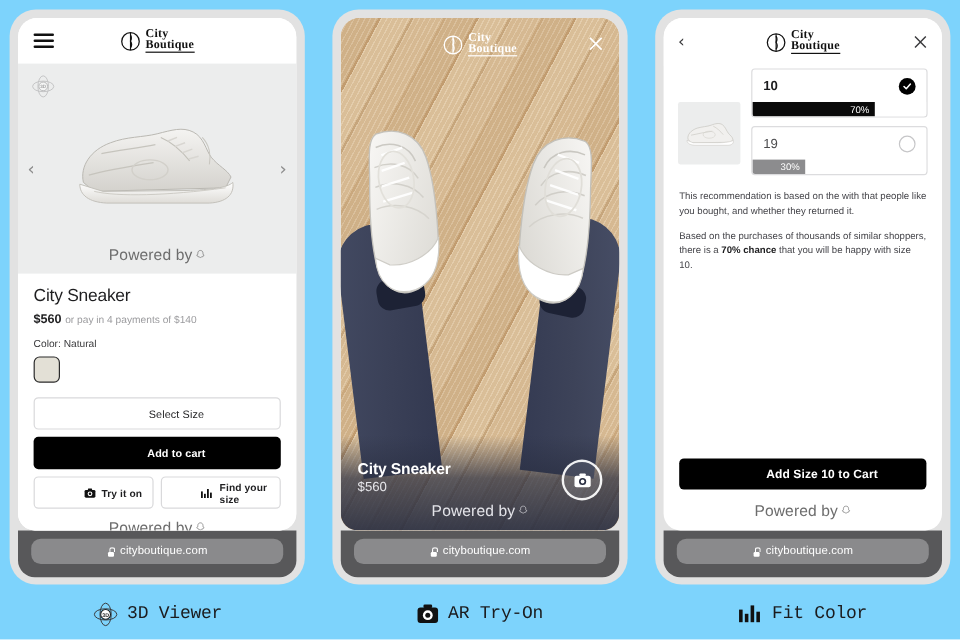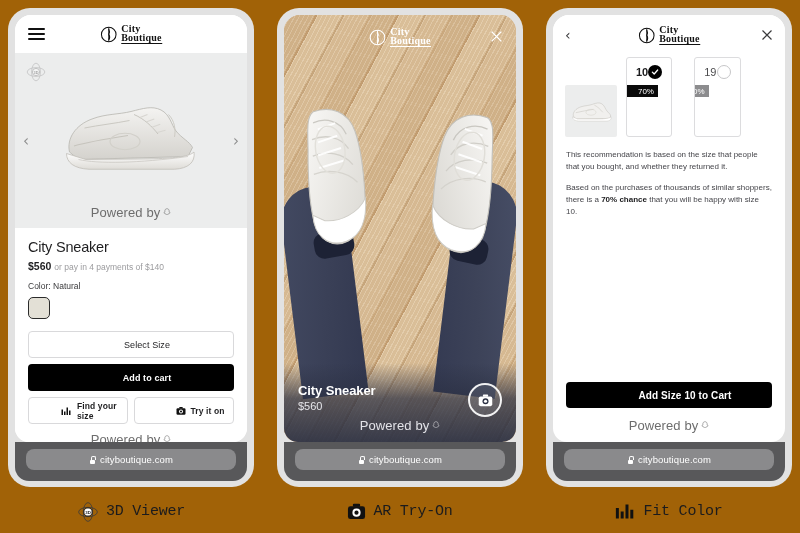--- a/index.html
+++ b/index.html
@@ -5,21 +5,21 @@
   * { box-sizing: border-box; margin: 0; padding: 0; }
   html, body {
     width: 800px; height: 533px;
     background: #ffffff;
     font-family: "Liberation Sans", sans-serif;
     overflow: hidden;
   }
   .stage {
     position: relative;
     width: 800px; height: 533px;
-    background: #a16207;
+    background: #7dd3fc;
     display: flex;
     flex-direction: column;
     align-items: center;
   }
   .row {
     width: 800px;
     height: 490px;
     display: flex;
     justify-content: space-between;
     padding: 8px 8px 0 8px;
@@ -209,21 +209,21 @@
     position:relative; flex:0 0 auto; background:#fff;
   }
   .p3-header .logo { position:absolute; left:50%; transform:translateX(-50%); }
   .chev-back { font-size:14px; color:#3a3a3c; cursor:pointer; font-family:"DejaVu Sans",sans-serif; }
   .p3-close { position:absolute; right:12px; width:12px; height:12px; cursor:pointer; }
   .fit-main { padding: 2px 12px 0 12px; display:flex; gap:9px; flex:0 0 auto; }
   .fit-thumb {
     width:52px; height:52px; background:#eceded; border-radius:2px;
     flex:0 0 auto; margin-top:28px; display:flex; align-items:center; justify-content:center;
   }
-  .fit-sizes { flex:1; display:flex; flex-direction:row; gap:22px; }
+  .fit-sizes { flex:1; display:flex; flex-direction:column; gap:7px; }
   .size-card { border:1px solid #dcdcde; border-radius:3px; overflow:hidden; cursor:pointer; }
   .size-card .top {
     display:flex; align-items:center; justify-content:space-between;
     padding: 7px 9px 6px 9px;
   }
   .size-card .num { font-size:11px; font-weight:bold; color:#1b1b1d; }
   .size-card.alt .num { font-weight:normal; color:#4b4b4d; }
   .radio-on {
     width:14px; height:14px; border-radius:50%; background:#000;
     display:flex; align-items:center; justify-content:center;
@@ -336,36 +336,36 @@
             <span class="sub">or pay in 4 payments of $140</span>
           </div>
           <div class="color-label">Color: Natural</div>
           <div class="swatch"></div>
 
           <div class="btn-stack">
             <div class="btn outline">Select Size</div>
             <div class="btn solid">Add to cart</div>
             <div class="btn-pair">
               <div class="btn outline">
+                <svg class="cam-ic" viewBox="0 0 20 20">
+                  <rect x="1" y="4.5" width="18" height="13" rx="2.4" fill="#111"></rect>
+                  <rect x="6.5" y="2" width="7" height="3" rx="1" fill="#111"></rect>
+                  <circle cx="10" cy="11" r="4" fill="#fff"></circle>
+                  <circle cx="10" cy="11" r="2.1" fill="#111"></circle>
+                </svg>
+                <span>Try it on</span>
+              </div>
+              <div class="btn outline">
                 <svg class="bars-ic" viewBox="0 0 22 20">
                   <rect x="1" y="7" width="3" height="11" fill="#111"></rect>
                   <rect x="6" y="11" width="3" height="7" fill="#111"></rect>
                   <rect x="11" y="3" width="3" height="15" fill="#111"></rect>
                   <rect x="16" y="9" width="3" height="9" fill="#111"></rect>
                 </svg>
                 <span>Find your size</span>
-              </div>
-              <div class="btn outline">
-                <svg class="cam-ic" viewBox="0 0 20 20">
-                  <rect x="1" y="4.5" width="18" height="13" rx="2.4" fill="#111"></rect>
-                  <rect x="6.5" y="2" width="7" height="3" rx="1" fill="#111"></rect>
-                  <circle cx="10" cy="11" r="4" fill="#fff"></circle>
-                  <circle cx="10" cy="11" r="2.1" fill="#111"></circle>
-                </svg>
-                <span>Try it on</span>
               </div>
             </div>
           </div>
 
           <div class="powered p1-powered">
             <span>Powered by</span>
             <svg class="bell" viewBox="0 0 16 18">
               <path d="M8 1.4c2.7 0 4.3 2 4.3 4.4 0 1.1-.1 2 .3 2.5.4.5 1.4.6 1.6 1 .2.5-1 1-2 1.3-.3.1-.4.3-.3.6.1.4.2.7-.2.8-.5.1-1.1-.1-1.7.2-.6.3-1.1 1-2 1s-1.4-.7-2-1c-.6-.3-1.2-.1-1.7-.2-.4-.1-.3-.4-.2-.8.1-.3 0-.5-.3-.6-1-.3-2.2-.8-2-1.3.2-.4 1.2-.5 1.6-1 .4-.5.3-1.4.3-2.5C3.7 3.4 5.3 1.4 8 1.4z" fill="none" stroke="#6d6d6d" stroke-width="1.1"></path>
             </svg>
           </div>
@@ -531,21 +531,21 @@
               </div>
               <div class="meter">
                 <div class="fill grey" style="width:30%">30%</div>
               </div>
             </div>
 
           </div>
         </div>
 
         <div class="fit-copy">
-          <p>This recommendation is based on the size that people that you bought, and whether they returned it.</p>
+          <p>This recommendation is based on the with that people like you bought, and whether they returned it.</p>
           <p>
             <span>Based on the purchases of thousands of similar shoppers, there is a </span><b>70% chance</b><span> that you will be happy with size 10.</span>
           </p>
         </div>
 
         <div class="p3-footer">
           <div class="btn solid">Add Size 10 to Cart</div>
           <div class="powered">
             <span>Powered by</span>
             <svg class="bell" viewBox="0 0 16 18">

